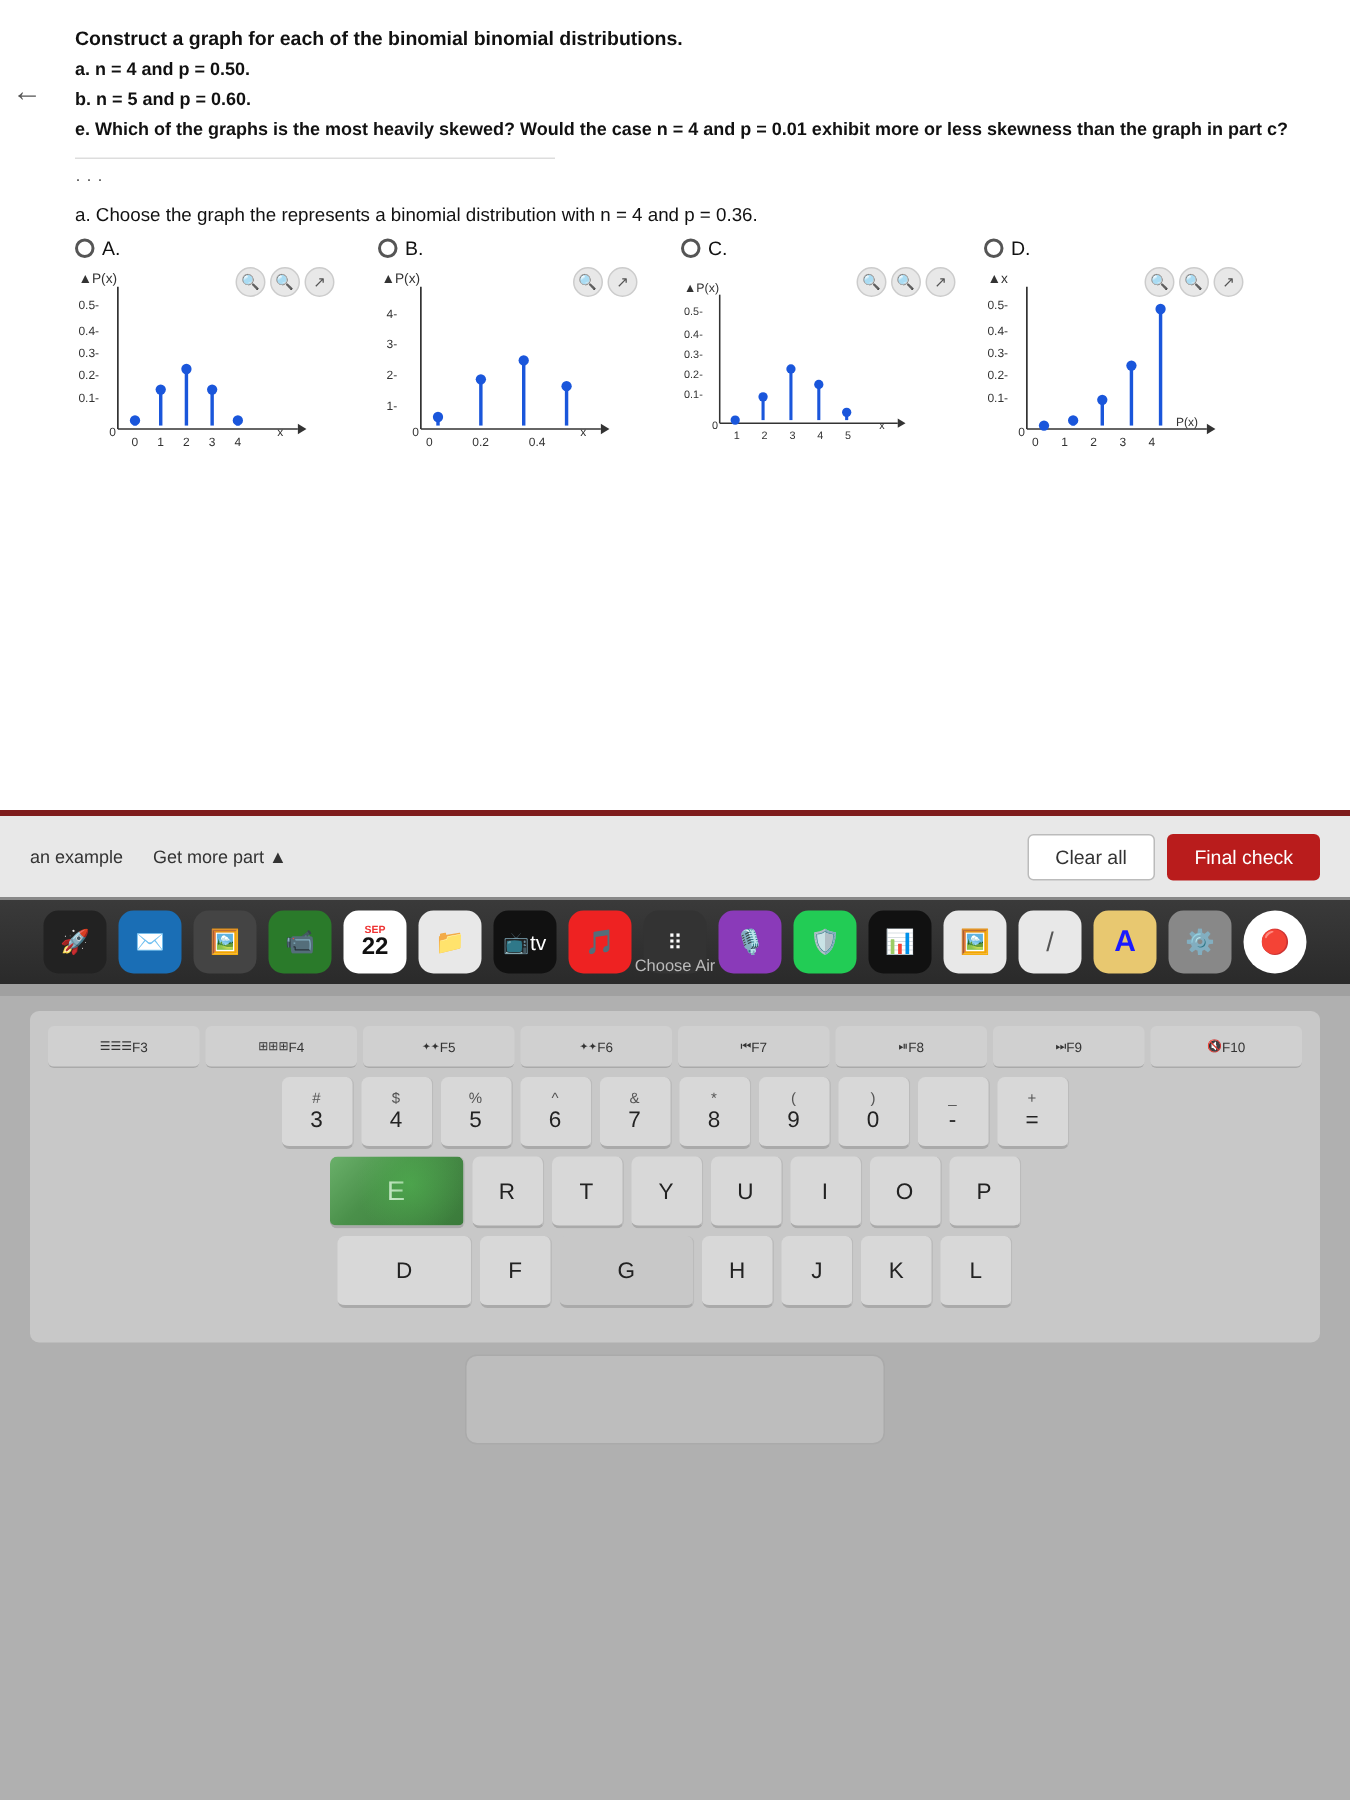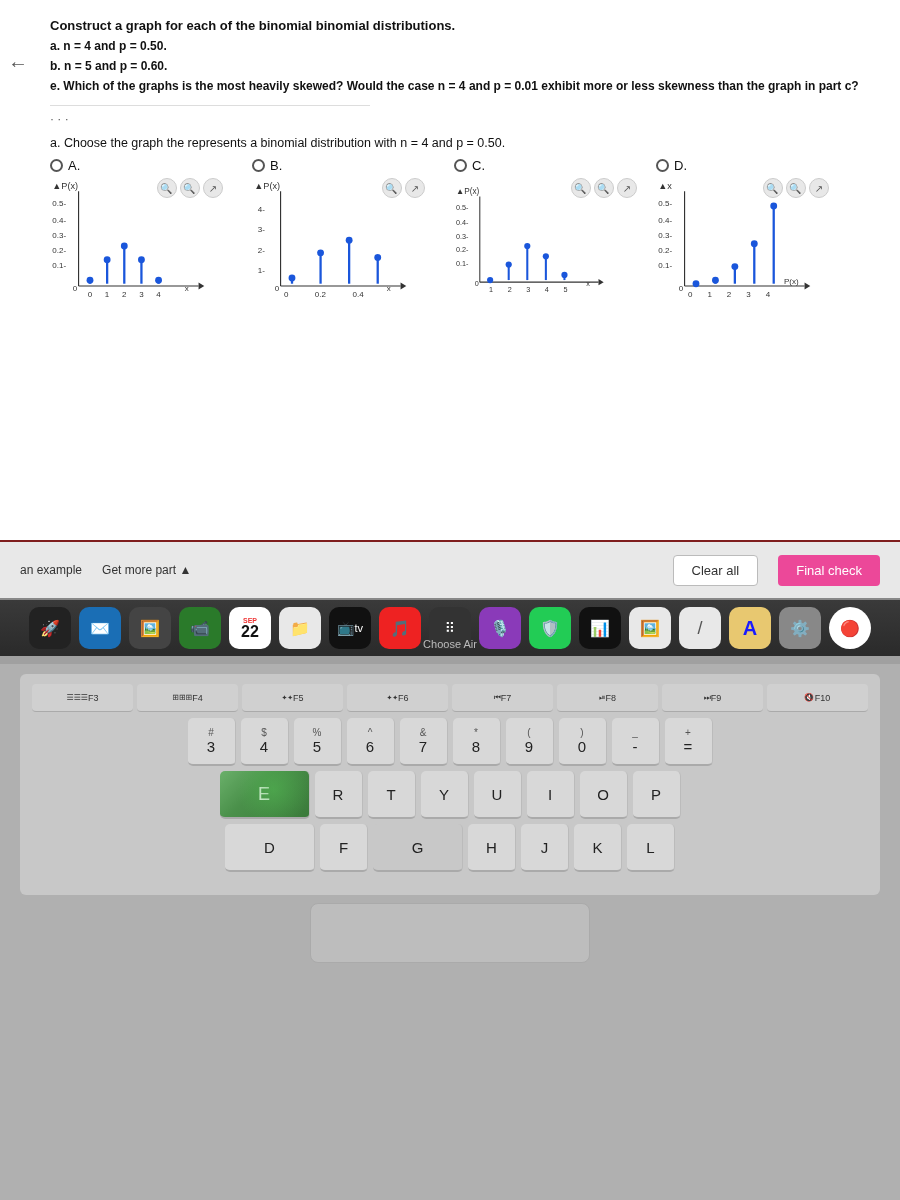--- a/index.html
+++ b/index.html
@@ -121,21 +121,21 @@
     }
 
     
     .bottom-bar {
       height: 58px;
       background: #e8e8e8;
       display: flex;
       align-items: center;
       padding: 0 20px;
       justify-content: space-between;
-      border-top: 2px solid #7f1d1d;
+      border-top: 4px solid #7f1d1d;
     }
 
     .bottom-left {
       display: flex;
       gap: 20px;
       font-size: 12px;
       color: #333;
     }
 
     .bottom-left .example-link {
@@ -155,21 +155,21 @@
       background: white;
       border: 1px solid #bbb;
       border-radius: 4px;
       padding: 7px 18px;
       font-size: 13px;
       cursor: pointer;
       color: #333;
     }
 
     .btn-final {
-      background: #ec4899;
+      background: #b91c1c;
       border: none;
       border-radius: 4px;
       padding: 8px 18px;
       font-size: 13px;
       cursor: pointer;
       color: white;
       font-weight: 500;
     }
 
     
@@ -339,21 +339,21 @@
         <p>b. n = 5 and p = 0.60.</p>
         <p>e. Which of the graphs is the most heavily skewed? Would the case n = 4 and p = 0.01 exhibit more or less skewness than the graph in part c?</p>
       </div>
 
       <div class="separator-line" style="margin: 6px 0; width: 320px;"></div>
 
       <div style="display:flex; align-items:center; margin: 4px 0 4px 0;">
         <span style="font-size:12px; color:#555; margin-right:8px;">· · ·</span>
       </div>
 
-      <div class="sub-question">a. Choose the graph the represents a binomial distribution with n = 4 and p = 0.50.</div>
+      <div class="sub-question">a. Choose the graph the represents a binomial distribution with n = 4 and p = 0.36.</div>
 
       <div class="choices-row">
 
         <div class="choice-item">
           <div class="choice-header">
             <div class="radio-btn"></div>
             <span class="choice-label">A.</span>
           </div>
           <div class="graph-container" style="position:relative;">
             <svg class="graph-svg" viewBox="0 0 140 120">
@@ -537,42 +537,42 @@
 
   </div>
 
   <div class="bottom-bar">
     <div class="bottom-left">
       <span class="example-link">an example</span>
       <span class="help-link">
         <span>Get more part ▲</span>
       </span>
     </div>
-    <div style="display:flex; gap:20px; align-items:center;">
+    <div style="display:flex; gap:8px; align-items:center;">
       <button class="btn-clear">Clear all</button>
       <button class="btn-final">Final check</button>
     </div>
   </div>
 
 </div>
 
 <div class="macos-bar">
 
   <div class="dock-icon" style="background:#222; border-radius:10px; font-size:16px;">🚀</div>
   <div class="dock-icon" style="background:#1a6eb5; border-radius:10px; font-size:16px;">✉️</div>
   <div class="dock-icon" style="background:#444; border-radius:10px; font-size:16px;">🖼️</div>
   <div class="dock-icon" style="background:#2a7a2a; border-radius:10px; font-size:16px;">📹</div>
 
   <div class="dock-icon" style="background:white; border-radius:10px; flex-direction:column; font-size:9px; color:#e33;">
     <div style="font-size:7px; color:#e33; font-weight:bold;">SEP</div>
     <div style="font-size:16px; color:#111; font-weight:bold; line-height:1;">22</div>
   </div>
 
   <div class="dock-icon" style="background:#e8e8e8; border-radius:10px; font-size:16px;">📁</div>
-  <div class="dock-icon" style="background:#111; border-radius:10px; font-size:14px; color:white;">📺<span style="font-size:11px;">tv</span></div>
+  <div class="dock-icon" style="background:#111; border-radius:10px; font-size:14px; color:white;">📺<span style="font-size:14px;">tv</span></div>
   <div class="dock-icon" style="background:#e22; border-radius:10px; font-size:16px;">🎵</div>
   <div class="dock-icon" style="background:#333; border-radius:10px; font-size:14px; color:white;">⠿</div>
   <div class="dock-icon" style="background:#8a3ab9; border-radius:10px; font-size:16px;">🎙️</div>
   <div class="dock-icon" style="background:#2c5; border-radius:10px; font-size:16px;">🛡️</div>
   <div class="dock-icon" style="background:#111; border-radius:10px; font-size:16px; color:white;">📊</div>
   <div class="dock-icon" style="background:#e8e8e8; border-radius:10px; font-size:16px;">🖼️</div>
   <div class="dock-icon" style="background:#e8e8e8; border-radius:10px; font-size:18px; color:#555;">/</div>
   <div class="dock-icon" style="background:#e8c870; border-radius:10px; font-size:20px; font-weight:bold; color:#1a1aff;">A</div>
   <div class="dock-icon" style="background:#888; border-radius:10px; font-size:16px;">⚙️</div>
   <div class="dock-icon" style="background:white; border-radius:50%; font-size:16px;">🔴</div>

